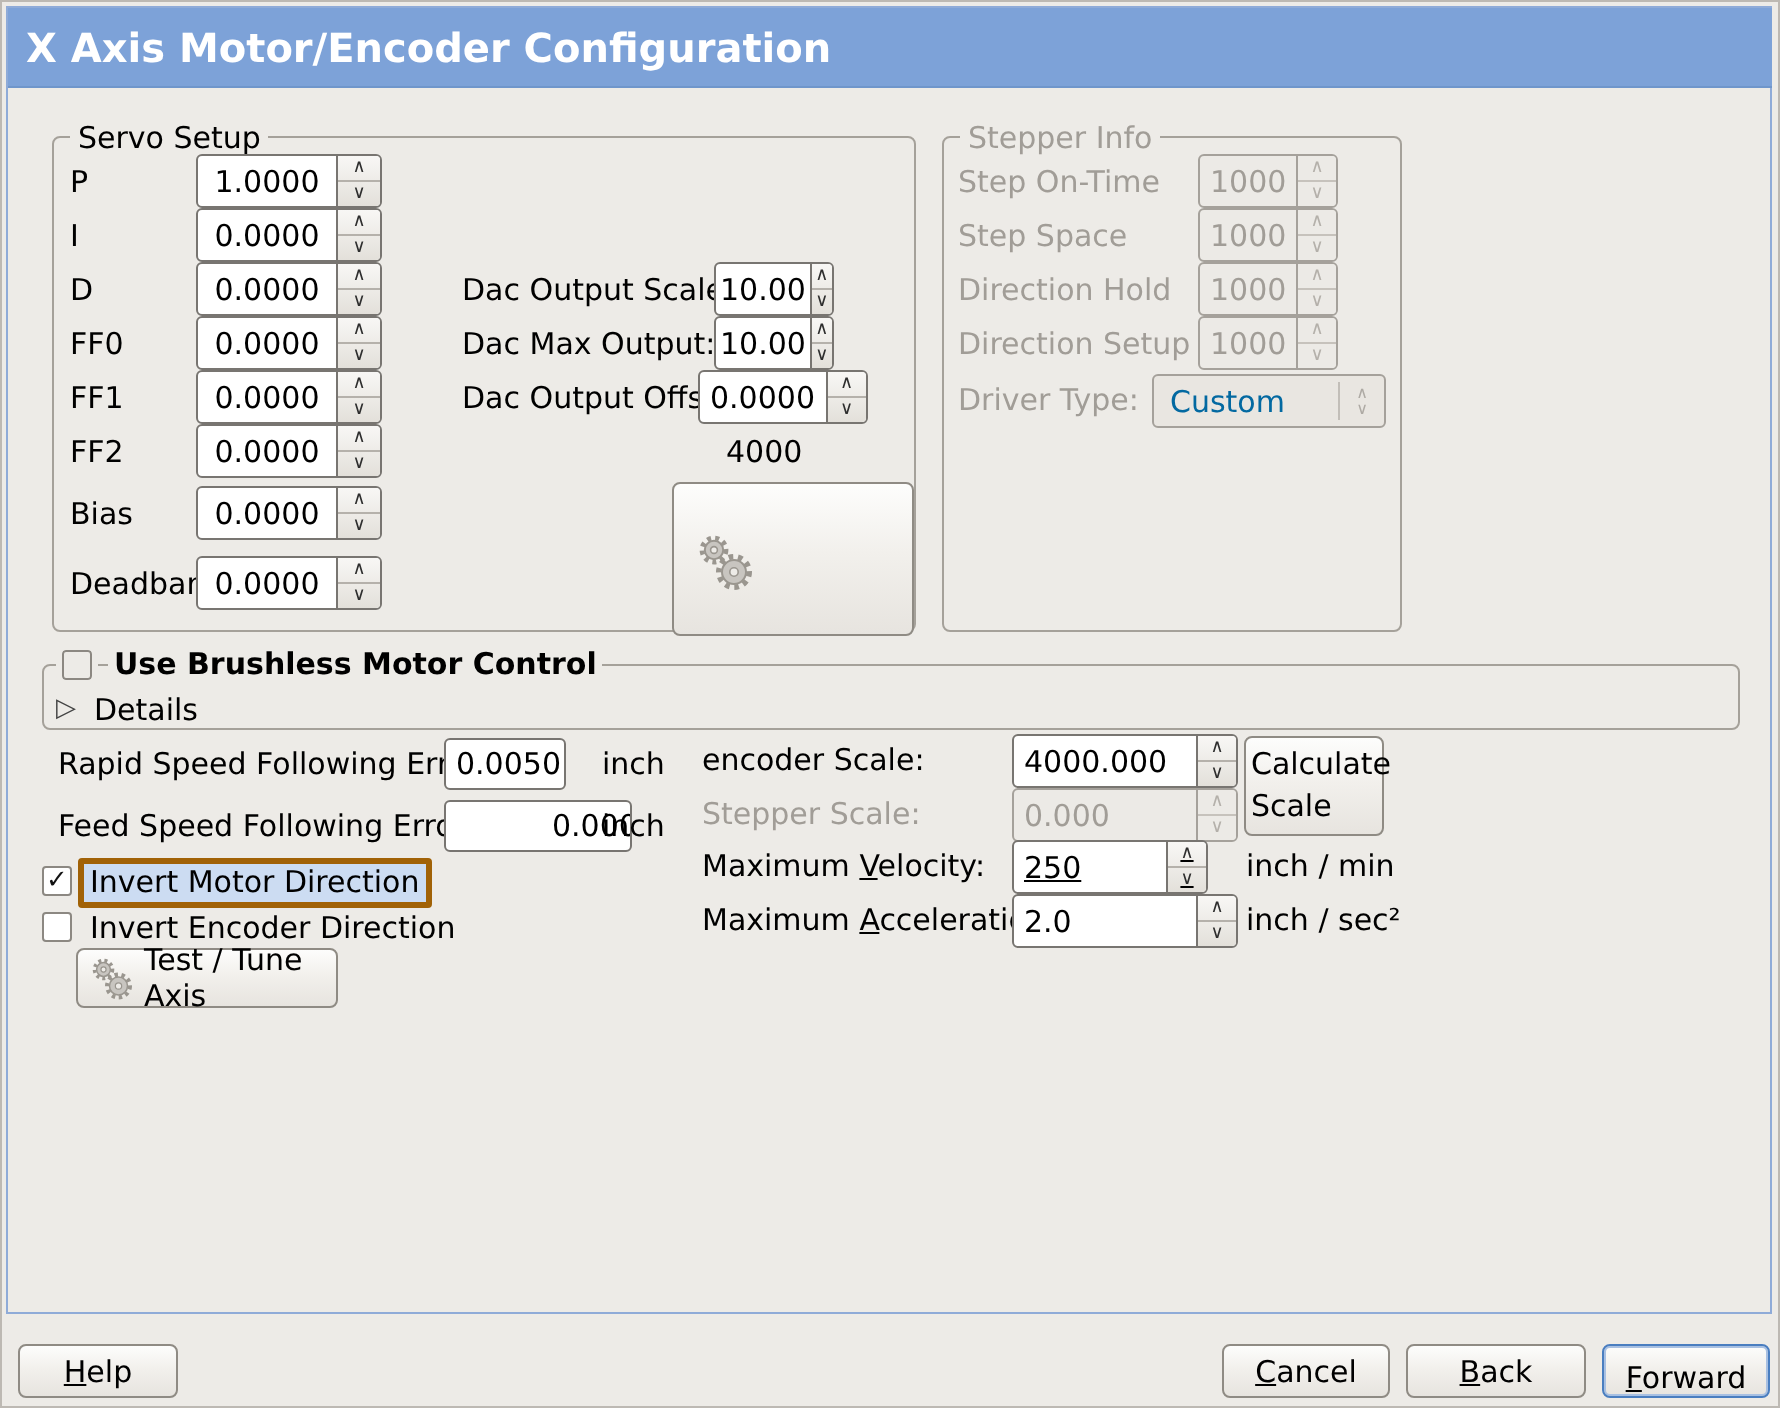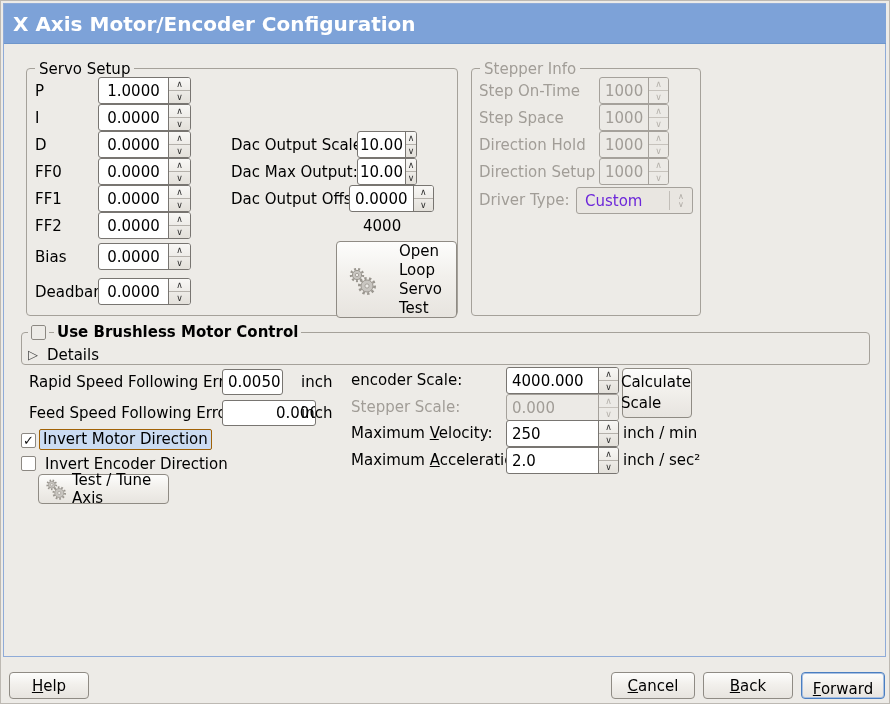--- a/index.html
+++ b/index.html
@@ -23,31 +23,31 @@
   .spin .btns{width:21px;border-left:1px solid #787571;background:linear-gradient(180deg,#f8f7f5,#e3e0da);display:flex;flex-direction:column;}
   .spin .btns div{flex:1;display:flex;align-items:center;justify-content:center;font-size:9px;line-height:1;color:#2e2e2e;}
   .spin .btns .up{border-bottom:1px solid #b5b1ab;}
   .spin.off{background:#eceae6;border-color:#a5a19b;}
   .spin.off .val{color:#a19d97;}
   .spin.off .btns{border-left-color:#a5a19b;background:#eceae6;}
   .spin.off .btns div{color:#b4b0aa;}
   .spin.off .btns .up{border-bottom-color:#c6c2bc;}
   
   .combo{position:absolute;display:flex;height:27px;background:#e9e6e1;border:1px solid #a5a19b;border-radius:3px;box-sizing:border-box;align-items:center;}
-  .combo .cval{flex:1;padding:0 8px;color:#6d28d9;white-space:nowrap;}
+  .combo .cval{flex:1;padding:0 8px;color:#0369a1;white-space:nowrap;}
   .combo .sep{width:1px;height:19px;background:#c2beb8;}
   .combo .arr{width:22px;display:flex;flex-direction:column;align-items:center;justify-content:center;color:#aeaaa4;font-size:8px;line-height:1;}
   
   .gtk-btn{position:absolute;background:linear-gradient(180deg,#fdfdfc 0%,#f2f0ec 45%,#e7e4df 100%);border:1px solid #8f8b84;border-radius:4px;display:flex;align-items:center;justify-content:center;box-sizing:border-box;color:#000;}
   .gtk-btn.focus{border-color:#4a7ec0;box-shadow:0 0 0 1px #a8c0e2 inset;}
   .u{text-decoration:underline;}
   .pre{white-space:pre-line;}
   
   .cb{position:absolute;width:15px;height:15px;background:#fff;border:1px solid #8c8882;border-radius:2px;box-sizing:border-box;display:flex;align-items:center;justify-content:center;font-size:13px;font-weight:bold;color:#111;}
-  .hl{position:absolute;background:#ccdcf2;border:1px solid #a16207;border-radius:2px;padding:0 3px;line-height:19px;white-space:nowrap;}
+  .hl{position:absolute;background:#ccdcf2;border:3px solid #a16207;border-radius:2px;padding:0 3px;line-height:19px;white-space:nowrap;}
   .exp-tri{position:absolute;color:#444;font-size:13px;line-height:14px;}
   .bold{font-weight:bold;}
   .icon-svg{position:absolute;}
 </style>
 </head>
 <body>
 
 <div class="window">
   <div class="content-border"></div>
 
@@ -154,24 +154,20 @@
 
   <div class="gtk-btn" style="left:335px;top:240px;width:121px;height:77px;justify-content:flex-start;">
     <svg class="icon-svg" style="left:10px;top:24px;" width="34" height="32" viewBox="0 0 34 32">
       <circle cx="10" cy="9" r="4.6" fill="#c8c5c0" stroke="#9a968f" stroke-width="1"></circle>
       <circle cx="10" cy="9" r="6" fill="none" stroke="#9a968f" stroke-width="2.4" stroke-dasharray="2 2.1"></circle>
       <circle cx="10" cy="9" r="1.7" fill="#edebe7" stroke="#9a968f" stroke-width="0.8"></circle>
       <circle cx="20" cy="20" r="6" fill="#c8c5c0" stroke="#9a968f" stroke-width="1"></circle>
       <circle cx="20" cy="20" r="7.6" fill="none" stroke="#9a968f" stroke-width="2.8" stroke-dasharray="2.3 2.4"></circle>
       <circle cx="20" cy="20" r="2.1" fill="#edebe7" stroke="#9a968f" stroke-width="0.8"></circle>
     </svg>
-    <span class="pre" style="margin-left:62px;line-height:19px;text-align:left;">Open
-Loop
-Servo
-Test</span>
   </div>
 
   <div class="gtk-frame" style="left:470px;top:67px;width:228px;height:246px;">
     <span class="frame-title dis">Stepper Info</span>
   </div>
 
   <span class="lbl dis" style="left:478px;top:80px;">Step On-Time</span>
   <span class="lbl dis" style="left:478px;top:107px;">Step Space</span>
   <span class="lbl dis" style="left:478px;top:134px;">Direction Hold</span>
   <span class="lbl dis" style="left:478px;top:161px;">Direction Setup</span>
@@ -269,27 +265,27 @@
 
   <span class="lbl dis" style="left:350px;top:396px;">Stepper Scale:</span>
   <div class="spin off" style="left:505px;top:393px;width:113px;">
     <div class="val">0.000</div>
     <div class="btns" style="width:19px;">
         <div class="up">∧</div>
         <div class="dn">∨</div>
       </div>
   </div>
 
-  <div class="gtk-btn pre" style="left:621px;top:367px;width:70px;height:50px;justify-content:flex-end;padding-left:7px;line-height:21px;text-align:left;">
+  <div class="gtk-btn pre" style="left:621px;top:367px;width:70px;height:50px;justify-content:center;padding-left:7px;line-height:21px;text-align:left;">
     <span class="pre">Calculate
 Scale</span>
   </div>
 
   <span class="lbl" style="left:350px;top:422px;"><span>Maximum </span><span class="u">V</span><span>elocity:</span></span>
-  <div class="spin" style="left:505px;top:419px;width:113px;">
+  <div class="spin" style="left:505px;top:419px;width:98px;text-decoration:underline;">
     <div class="val">250</div>
     <div class="btns" style="width:19px;">
         <div class="up">∧</div>
         <div class="dn">∨</div>
       </div>
   </div>
   <span class="lbl" style="left:622px;top:422px;">inch / min</span>
 
   <span class="lbl" style="left:350px;top:449px;"><span>Maximum </span><span class="u">A</span><span>cceleration:</span></span>
   <div class="spin" style="left:505px;top:446px;width:113px;">

